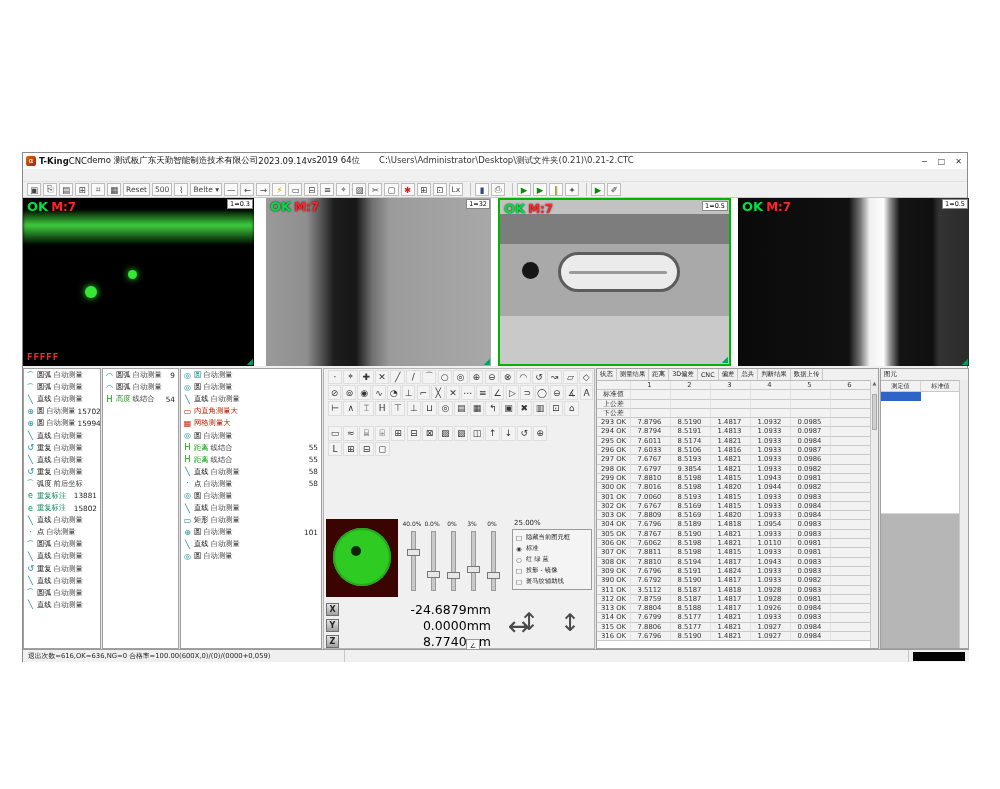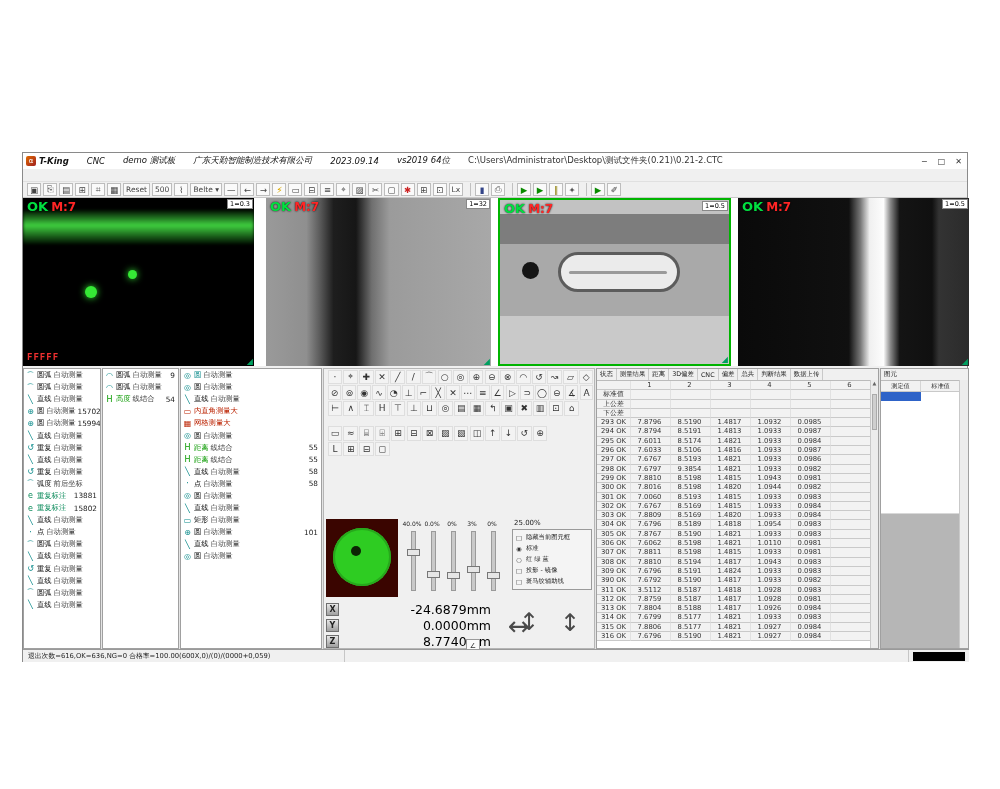--- a/index.html
+++ b/index.html
@@ -5,23 +5,23 @@
   html,body{margin:0;padding:0;background:#fff;}
   .page{position:relative;width:1000px;height:789px;background:#fff;overflow:hidden;
         font-family:"DejaVu Sans",sans-serif;color:#111;}
   .appwin{position:absolute;left:22px;top:152px;width:946px;height:510px;background:#f0f0f0;
           border:1px solid #8a8a8a;box-sizing:border-box;}
   
   .titlebar{position:absolute;left:0;top:0;width:100%;height:16px;background:#ffffff;
             display:flex;align-items:center;font-size:8.5px;white-space:nowrap;overflow:hidden;}
   .logo{width:10px;height:10px;margin:0 3px 0 3px;background:linear-gradient(135deg,#e06a00,#a02020);
         color:#fff;font-size:7px;line-height:10px;text-align:center;border-radius:2px;flex:0 0 auto;}
-  .tseg{margin-right:18px;flex:0 0 auto;font-style:italic;}
+  .tseg{flex:0 0 auto;}
   .tseg.b{font-weight:bold;}
-  .tpath{color:#333;overflow:hidden;text-overflow:ellipsis;flex:1 1 auto;}
+  .tpath{color:#333;overflow:hidden;text-overflow:ellipsis;flex:1 1 auto;margin-left:19px;}
   .winctl{display:flex;flex:0 0 auto;}
   .wbtn{width:17px;height:14px;display:flex;align-items:center;justify-content:center;
         font-size:8px;color:#333;}
   
   .menubar{position:absolute;left:0;top:16px;width:100%;height:12px;background:#f7f7f7;
            display:flex;align-items:center;gap:11px;padding-left:5px;font-size:8.5px;box-sizing:border-box;}
   .mi{color:#222;}
   
   .toolbar{position:absolute;left:0;top:28px;width:100%;height:17px;background:#f0f0f0;
            border-top:1px solid #e0e0e0;border-bottom:1px solid #c8c8c8;box-sizing:border-box;

